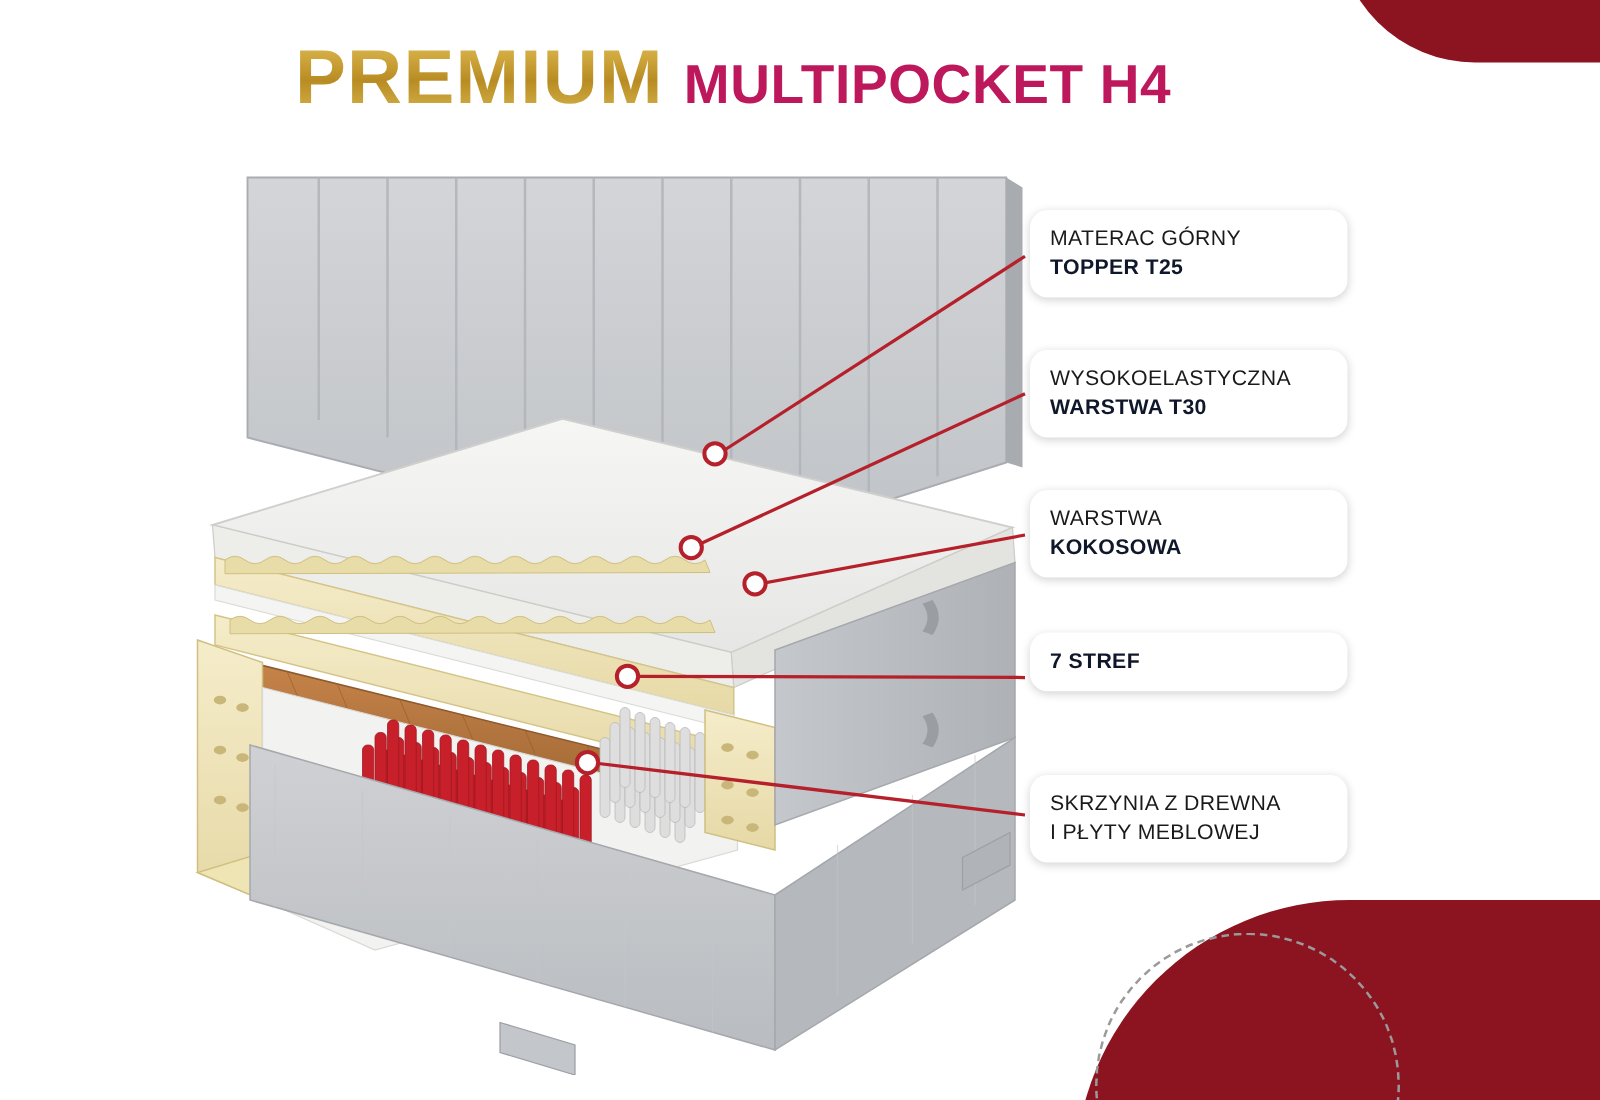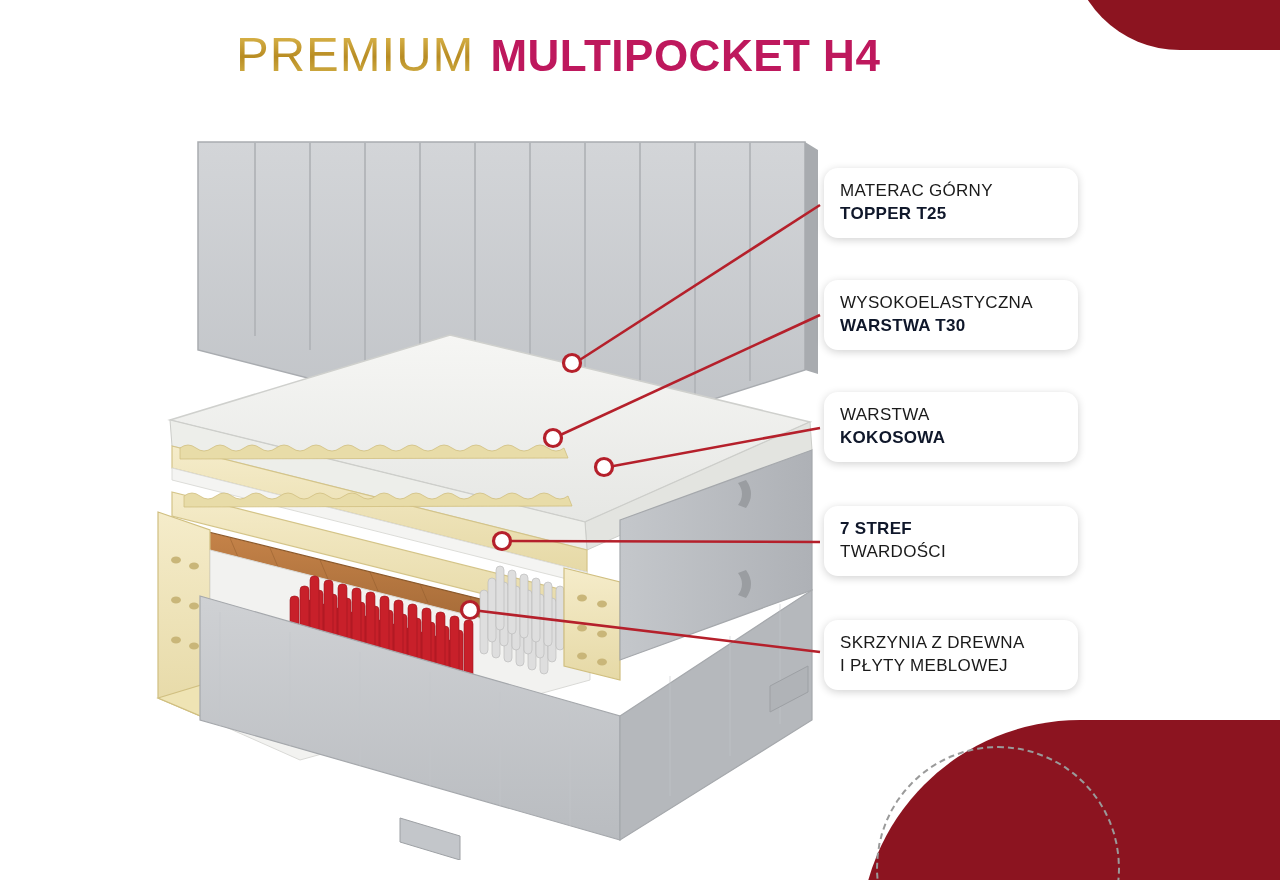--- a/index.html
+++ b/index.html
@@ -51,22 +51,22 @@
   
   .title-wrap {
     position: absolute;
     left: 236px;
     top: 26px;
     display: flex;
     align-items: baseline;
     white-space: nowrap;
   }
   .title-premium {
-    font-size: 49px;
-    font-weight: normal;
+    font-size: 61px;
+    font-weight: bold;
     letter-spacing: 1px;
     color: #c9a227;
     background: linear-gradient(180deg, #e6c45a 0%, #b88c23 55%, #d9b94f 100%);
     -webkit-background-clip: text;
     background-clip: text;
     -webkit-text-fill-color: transparent;
   }
   .title-rest {
     font-size: 44px;
     font-weight: bold;
@@ -378,21 +378,20 @@
     <div class="accent">WARSTWA T30</div>
   </div>
 
   <div class="callout" id="callout-2">
     <div class="plain">WARSTWA</div>
     <div class="accent">KOKOSOWA</div>
   </div>
 
   <div class="callout" id="callout-3">
     <div class="accent">7 STREF</div>
-    <div class="plain">TWARDOŚCI</div>
   </div>
 
   <div class="callout" id="callout-4">
     <div class="plain">SKRZYNIA Z DREWNA</div>
     <div class="plain">I PŁYTY MEBLOWEJ</div>
   </div>
 
 </div>
 
 </body></html>

